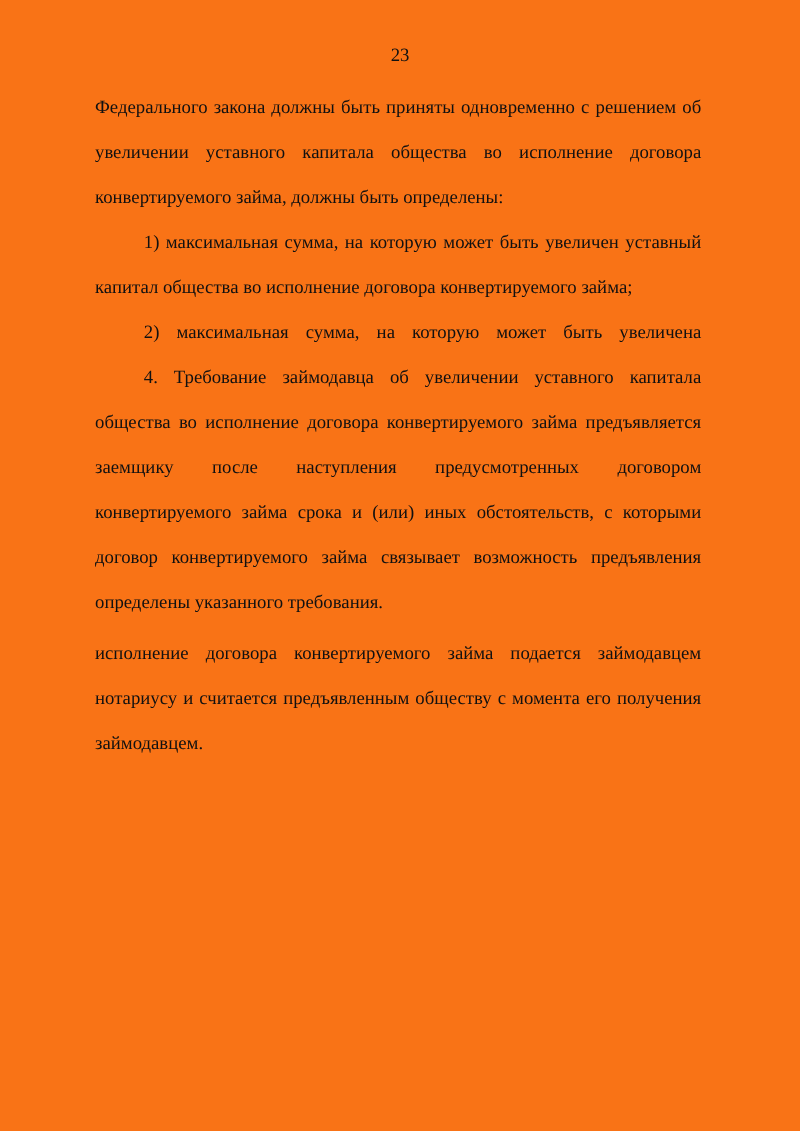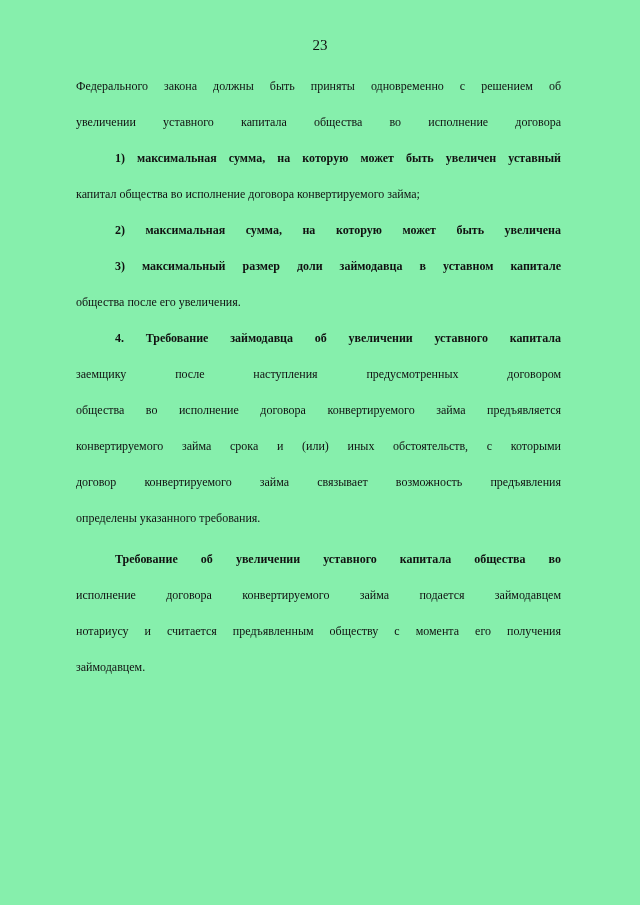--- a/index.html
+++ b/index.html
@@ -1,65 +1,61 @@
 <!DOCTYPE html>
 <html><head>
 <meta charset="utf-8">
 <style>
   html, body { margin: 0; padding: 0; background: #ffffff; }
   body { width: 640px; height: 905px; position: relative; overflow: hidden; }
   .page {
-    position: absolute; left: 0; top: 0; width: 640px; height: 905px; background: #86efac;
+    position: absolute; left: 0; top: 0; width: 640px; height: 905px; background: #f97316;
     font-family: "Liberation Serif", serif; color: #111;
   }
   .page-number {
     position: absolute; top: 36px; left: 0; width: 640px; text-align: center;
     font-size: 15px; line-height: 18px;
   }
   .body-text {
     position: absolute; left: 76px; top: 68px; width: 485px;
-    font-size: 12px; line-height: 36px;
+    font-size: 15px; line-height: 36px;
   }
   .para { margin: 0; text-align: justify; }
   .line { display: block; text-align: justify; text-align-last: justify; white-space: nowrap; height: 36px; }
   .line.last { text-align-last: left; }
-  .indent { padding-left: 39px; font-weight: bold; }
+  .indent { padding-left: 39px; }
   .gap { height: 5px; }
 </style>
 </head>
 <body>
 
 <div class="page">
   <div class="page-number">23</div>
 
   <div class="body-text">
     <div class="para">
       <span class="line">Федерального закона должны быть приняты одновременно с решением об</span>
       <span class="line">увеличении уставного капитала общества во исполнение договора</span>
+      <span class="line last">конвертируемого займа, должны быть определены:</span>
     </div>
     <div class="para">
       <span class="line indent">1) максимальная сумма, на которую может быть увеличен уставный</span>
       <span class="line last">капитал общества во исполнение договора конвертируемого займа;</span>
     </div>
     <div class="para">
       <span class="line indent">2) максимальная сумма, на которую может быть увеличена</span>
     </div>
     <div class="para">
-      <span class="line indent">3) максимальный размер доли займодавца в уставном капитале</span>
-      <span class="line last">общества после его увеличения.</span>
-    </div>
-    <div class="para">
       <span class="line indent">4. Требование займодавца об увеличении уставного капитала</span>
+      <span class="line">общества во исполнение договора конвертируемого займа предъявляется</span>
       <span class="line">заемщику после наступления предусмотренных договором</span>
-      <span class="line">общества во исполнение договора конвертируемого займа предъявляется</span>
       <span class="line">конвертируемого займа срока и (или) иных обстоятельств, с которыми</span>
       <span class="line">договор конвертируемого займа связывает возможность предъявления</span>
       <span class="line last">определены указанного требования.</span>
     </div>
     <div class="gap"></div>
     <div class="para">
-      <span class="line indent">Требование об увеличении уставного капитала общества во</span>
       <span class="line">исполнение договора конвертируемого займа подается займодавцем</span>
       <span class="line">нотариусу и считается предъявленным обществу с момента его получения</span>
       <span class="line last">займодавцем.</span>
     </div>
   </div>
 </div>
 
 </body></html>

